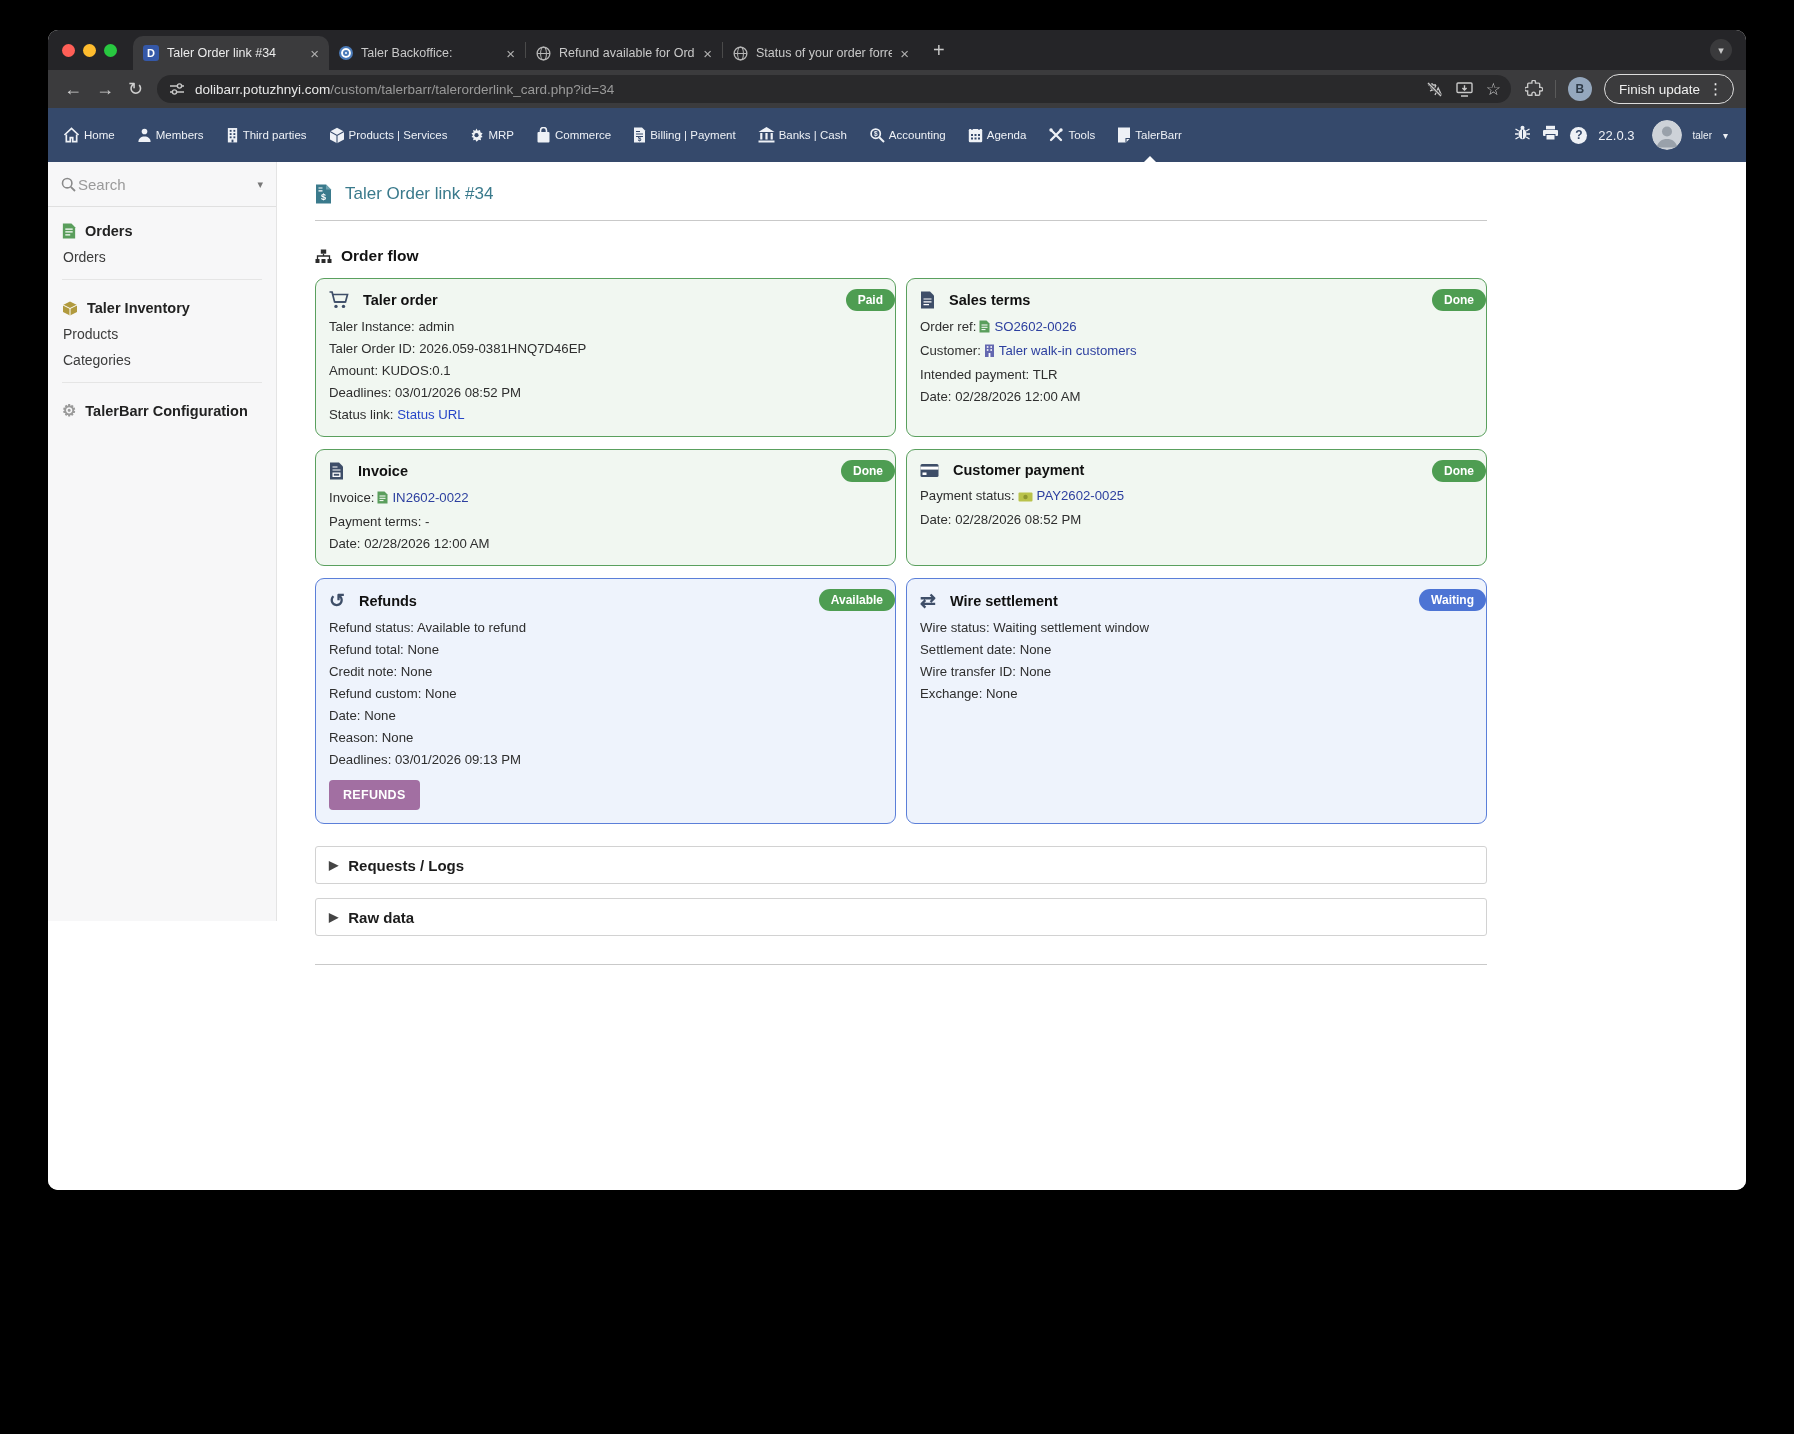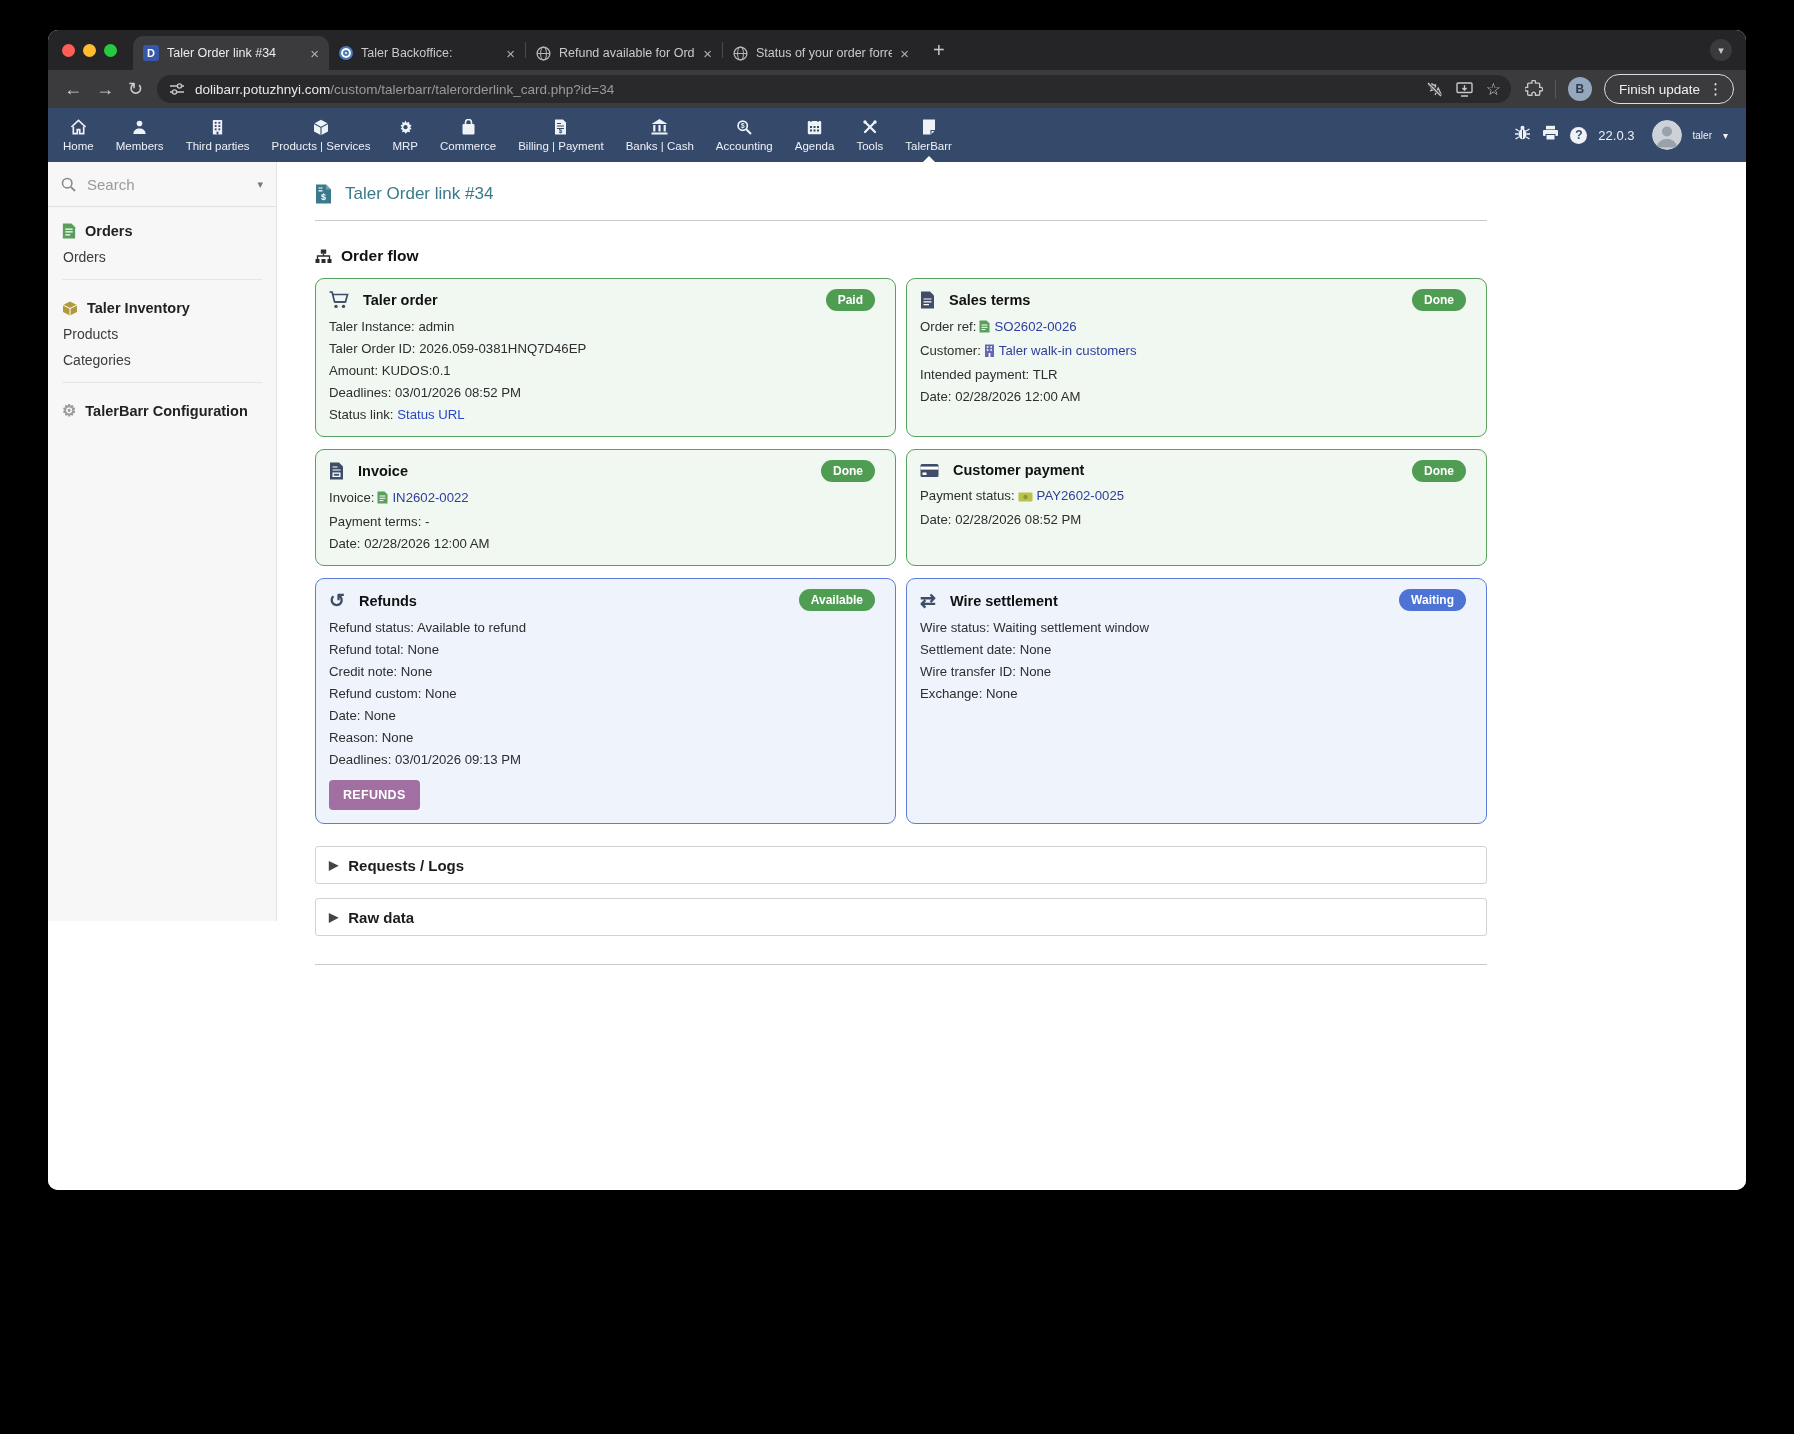--- a/index.html
+++ b/index.html
@@ -31,55 +31,55 @@
   .pill-ico{display:flex;align-items:center;gap:13px;}
   .star{color:#c8c8c8;font-size:17px;line-height:1;}
   .bar-right{display:flex;align-items:center;gap:12px;}
   .vsep{width:1px;height:18px;background:#5a5a5a;}
   .avatar-b{width:24px;height:24px;border-radius:50%;background:#94a7bd;color:#2e3a47;font-weight:bold;font-size:12px;display:flex;align-items:center;justify-content:center;}
   .update-pill{height:28px;border:1.5px solid #dcdcdc;border-radius:15px;color:#f0f0f0;font-size:13.5px;display:flex;align-items:center;gap:8px;padding:0 10px 0 14px;}
   .kebab{color:#f0f0f0;font-size:15px;}
 
   
   .navbar{height:54px;background:#35496b;display:flex;align-items:stretch;padding:0 4px;flex:0 0 auto;}
-  .nav-item{display:flex;flex-direction:column;align-items:center;justify-content:center;gap:4px;padding:0 11px;color:#eef1f6;font-size:11.5px;position:relative;}
+  .nav-item{display:flex;flex-direction:row;align-items:center;justify-content:center;gap:4px;padding:0 11px;color:#eef1f6;font-size:11.5px;position:relative;}
   .nav-item .nicon{height:17px;display:flex;align-items:center;}
   .active-wedge{position:absolute;bottom:0;left:50%;margin-left:-6px;width:0;height:0;border-left:6px solid transparent;border-right:6px solid transparent;border-bottom:6px solid #fff;}
   .nav-right{margin-left:auto;display:flex;align-items:center;gap:11px;padding-right:14px;color:#eef1f6;}
   .help-badge{width:17px;height:17px;border-radius:50%;background:#eef1f6;color:#35496b;font-weight:bold;font-size:12px;display:flex;align-items:center;justify-content:center;}
   .version{font-size:13px;}
   .user-name{font-size:10px;}
   .user-caret{font-size:10px;}
   .avatar-user{width:30px;height:30px;border-radius:50%;overflow:hidden;display:block;margin-left:6px;}
 
   
   .appbody{flex:1;display:flex;background:#fff;min-height:0;}
   .sidebar{width:229px;flex:0 0 auto;}
   .sidebar-panel{height:759px;background:#f7f7f8;border-right:1px solid #e4e4e4;box-sizing:border-box;}
-  .search-row{height:44px;display:flex;align-items:center;gap:9px;padding:0 13px;border-bottom:1px solid #e0e0e0;}
+  .search-row{height:44px;display:flex;align-items:center;padding:0 13px;border-bottom:1px solid #e0e0e0;}
   .search-input{border:none;background:transparent;outline:none;font-size:15px;color:#444;width:130px;font-family:"Liberation Sans",sans-serif;}
   .search-input::placeholder{color:#9a9a9a;}
   .search-caret{margin-left:auto;color:#777;font-size:11px;}
   .side-section{padding:16px 14px 4px;}
   .side-head{display:flex;align-items:center;gap:9px;font-weight:bold;font-size:14.5px;color:#222;}
   .side-link{display:block;padding:10px 0 0 1px;font-size:14px;color:#3c3c3c;text-decoration:none;}
   .side-div{border-bottom:1px solid #e5e5e5;margin:14px 0 0;}
 
   
   .main{flex:1;padding:22px 0 0 38px;box-sizing:border-box;}
   .page-title{display:flex;align-items:center;gap:13px;color:#3a7a8c;font-size:17px;}
   .rule{width:1172px;border:none;border-top:1px solid #c9c9c9;margin:16px 0 0;}
   .flow-head{margin-top:26px;display:flex;align-items:center;gap:9px;font-weight:bold;font-size:15.5px;color:#111;}
   .grid{width:1172px;margin-top:13px;display:grid;grid-template-columns:1fr 1fr;gap:12px 10px;}
   .card{border:1px solid;border-radius:9px;padding:12px 13px 13px;position:relative;box-sizing:border-box;}
   .card.green{border-color:#5aa05e;background:#f1f7f1;}
   .card.blue{border-color:#5b7fd9;background:#eef3fc;}
   .card-head{display:flex;align-items:center;gap:14px;}
   .card-title{font-weight:bold;font-size:14.5px;color:#111;}
-  .badge{position:absolute;top:10px;right:20px;color:#fff;font-size:12px;font-weight:bold;padding:4px 12px;border-radius:12px;}
+  .badge{position:absolute;top:10px;right:0;color:#fff;font-size:12px;font-weight:bold;padding:4px 12px;border-radius:12px;}
   .badge.green{background:#4e9d52;} .badge.blue{background:#4d74d4;}
   .card-body{margin-top:9px;}
   .card-line{font-size:13.2px;color:#2e2e2e;margin-top:4.5px;line-height:1.32;}
   .lnk{color:#2c3f9f;text-decoration:none;}
   .lnk.bright{color:#2746c8;}
   .ref-ico{display:inline-block;vertical-align:-2px;margin:0 4px 0 3px;}
   .uni-ico{font-size:19px;font-weight:bold;color:#3e4e68;line-height:1;}
   .refunds-btn{margin-top:12px;display:inline-block;background:#a26fa2;color:#fff;font-weight:bold;font-size:12.5px;letter-spacing:.3px;padding:8px 14px;border-radius:4px;border:none;font-family:"Liberation Sans",sans-serif;}
   .accordion{width:1172px;margin-top:22px;border:1px solid #d2d2d2;border-radius:3px;height:38px;display:flex;align-items:center;gap:10px;padding:0 13px;box-sizing:border-box;font-weight:bold;font-size:15px;color:#1c1c1c;}
   .acc-caret{color:#444;font-size:12px;}

